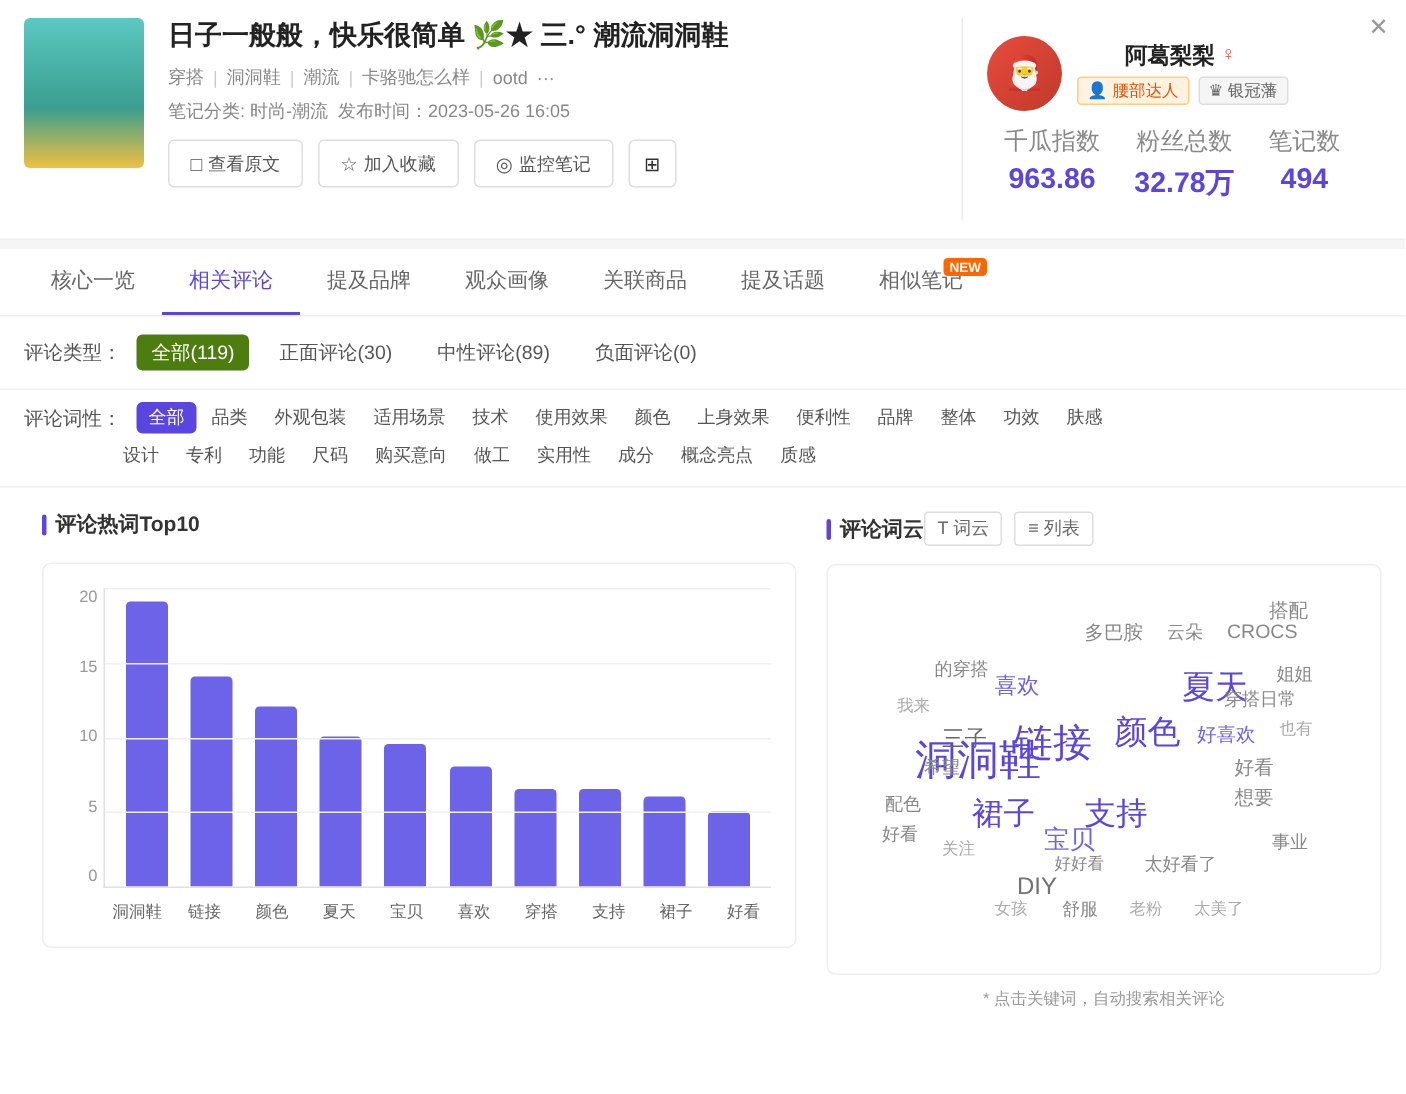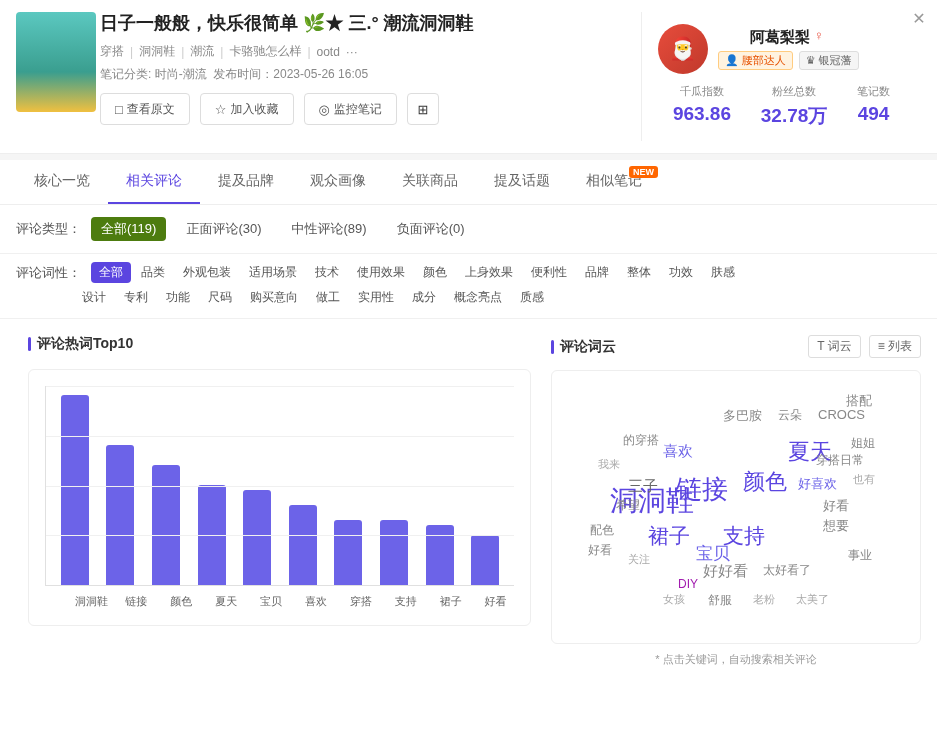--- a/index.html
+++ b/index.html
@@ -2,21 +2,21 @@
 <html><head>
   <meta charset="utf-8">
   <style>
     * { margin: 0; padding: 0; box-sizing: border-box; }
     body { width: 937px; min-height: 729px; font-family: -apple-system, "PingFang SC", "Microsoft YaHei", sans-serif; background: #fff; font-size: 13px; color: #333; overflow-x: hidden; }
 
     
     .header-area { display: flex; padding: 12px 16px; border-bottom: 1px solid #eee; position: relative; align-items: flex-start; }
     .header-thumb { width: 80px; height: 100px; background: linear-gradient(135deg, #4ecdc4, #44a08d); border-radius: 4px; flex-shrink: 0; overflow: hidden; display: flex; align-items: center; justify-content: center; }
     .thumb-inner { width: 100%; height: 100%; background: linear-gradient(180deg, #5bc8c0 0%, #3a9e8f 60%, #f0c040 100%); display: flex; align-items: flex-end; justify-content: center; }
-    .header-content { flex: 1; margin-left: 4px; }
+    .header-content { flex: 1; margin-left: 16px; }
     .header-title { font-size: 18px; font-weight: bold; color: #222; margin-bottom: 8px; line-height: 1.3; }
     .header-tags { display: flex; align-items: center; gap: 6px; margin-bottom: 6px; flex-wrap: wrap; }
     .tag-item { color: #888; font-size: 12px; cursor: pointer; }
     .tag-sep { color: #ccc; font-size: 12px; }
     .header-meta { font-size: 12px; color: #888; margin-bottom: 10px; }
     .header-actions { display: flex; gap: 10px; }
     .action-btn { display: flex; align-items: center; gap: 4px; padding: 5px 14px; border-radius: 4px; border: 1px solid #ddd; background: #fff; font-size: 12px; color: #555; cursor: pointer; }
     .action-icon { font-size: 13px; }
     .grid-btn { width: 32px; height: 32px; border: 1px solid #ddd; border-radius: 4px; display: flex; align-items: center; justify-content: center; cursor: pointer; background: #fff; }
 
@@ -26,21 +26,21 @@
     .profile-avatar { width: 50px; height: 50px; border-radius: 50%; background: linear-gradient(135deg, #e74c3c, #c0392b); display: flex; align-items: center; justify-content: center; font-size: 22px; overflow: hidden; flex-shrink: 0; }
     .profile-info { flex: 1; }
     .profile-name { font-size: 15px; font-weight: bold; color: #222; display: flex; align-items: flex-start; gap: 4px; padding-left: 32px; }
     .gender-icon { color: #e74c3c; font-size: 13px; }
     .profile-badges { display: flex; gap: 6px; margin-top: 4px; }
     .badge { font-size: 11px; padding: 1px 6px; border-radius: 3px; display: flex; align-items: center; gap: 3px; }
     .badge-orange { background: #fff3e0; color: #e65100; border: 1px solid #ffcc80; }
     .badge-silver { background: #f5f5f5; color: #666; border: 1px solid #ddd; }
     .profile-stats { display: flex; justify-content: space-around; }
     .stat-item { text-align: center; }
-    .stat-label { font-size: 11px; color: #888; margin-bottom: 4px; }
+    .stat-label { font-size: 16px; color: #888; margin-bottom: 4px; }
     .stat-value { font-size: 19px; font-weight: bold; color: #5b45e0; }
 
     
     .close-btn { position: absolute; top: 8px; right: 8px; width: 20px; height: 20px; display: flex; align-items: center; justify-content: center; cursor: pointer; color: #999; font-size: 16px; }
 
     
     .nav-bar { display: flex; align-items: center; border-bottom: 1px solid #eee; padding: 0 16px; gap: 0; position: relative; }
     .nav-tab { padding: 12px 18px; font-size: 14px; color: #666; cursor: pointer; border-bottom: 2px solid transparent; white-space: nowrap; }
     .nav-tab.active { color: #5b45e0; border-bottom: 2px solid #5b45e0; font-weight: 500; }
     .nav-tab-new { position: relative; }
@@ -63,21 +63,21 @@
     .main-content { display: flex; padding: 16px; gap: 20px; margin-left: 12px; }
 
     
     .chart-section { flex: 1; min-width: 0; }
     .section-title { font-size: 14px; font-weight: bold; color: #333; margin-bottom: 16px; display: flex; align-items: center; gap: 6px; }
     .section-title::before { content: ''; display: inline-block; width: 3px; height: 14px; background: #5b45e0; border-radius: 2px; }
     .chart-container { border: 1px solid #eee; border-radius: 6px; padding: 16px; }
 
     
     .wordcloud-section { width: 370px; flex-shrink: 0; }
-    .wordcloud-header { display: flex; align-items: center; justify-content: space-between; margin-bottom: 12px; }
+    .wordcloud-header { display: flex; align-items: center; justify-content: flex-start; margin-bottom: 12px; }
     .wordcloud-toggle { display: flex; gap: 8px; align-items: center; font-size: 12px; color: #888; }
     .wc-toggle-btn { padding: 2px 8px; border-radius: 3px; cursor: pointer; font-size: 12px; border: 1px solid #ddd; background: #fff; color: #666; display: flex; align-items: center; gap: 3px; }
     .wordcloud-container { border: 1px solid #eee; border-radius: 6px; padding: 16px; min-height: 260px; position: relative; }
     .word-cloud { position: relative; width: 100%; height: 240px; }
     .word { position: absolute; cursor: pointer; font-weight: 500; transition: opacity 0.2s; }
     .wc-hint { font-size: 11px; color: #999; text-align: center; margin-top: 8px; }
   </style>
 </head>
 <body>
 
@@ -215,20 +215,27 @@
     </div>
   </div>
 
 <div class="main-content">
 
   <div class="chart-section">
     <div class="section-title">评论热词Top10</div>
     <div class="chart-container">
       <div style="display:flex; gap:4px;">
 
+        <div style="display:flex; flex-direction:column; justify-content:space-between; height:200px; align-items:flex-end; padding-bottom:2px; min-width:20px;">
+          <span style="font-size:11px;color:#999;">20</span>
+          <span style="font-size:11px;color:#999;">15</span>
+          <span style="font-size:11px;color:#999;">10</span>
+          <span style="font-size:11px;color:#999;">5</span>
+          <span style="font-size:11px;color:#999;">0</span>
+        </div>
 
         <div style="flex:1; border-left:1px solid #e0e0e0; border-bottom:1px solid #e0e0e0; height:200px; position:relative; overflow:hidden;">
 
           <div style="position:absolute;left:0;right:0;top:0;height:1px;background:#f0f0f0;"></div>
           <div style="position:absolute;left:0;right:0;top:25%;height:1px;background:#f0f0f0;"></div>
           <div style="position:absolute;left:0;right:0;top:50%;height:1px;background:#f0f0f0;"></div>
           <div style="position:absolute;left:0;right:0;top:75%;height:1px;background:#f0f0f0;"></div>
 
           <div id="bars-container" style="display:flex; align-items:flex-end; height:100%; padding: 0 10px; gap:8px;">
               <div style="display: flex; flex-direction: column; align-items: center; flex: 1 1 0%;">
@@ -304,22 +311,22 @@
           <span class="word" style="font-size: 12px; color: rgb(136, 136, 136); left: 210px; top: 20px;">云朵</span>
           <span class="word" style="font-size: 13px; color: rgb(136, 136, 136); left: 250px; top: 20px;">CROCS</span>
           <span class="word" style="font-size: 13px; color: rgb(136, 136, 136); left: 278px; top: 5px;">搭配</span>
           <span class="word" style="font-size: 11px; color: rgb(170, 170, 170); left: 30px; top: 70px;">我来</span>
           <span class="word" style="font-size: 12px; color: rgb(136, 136, 136); left: 55px; top: 45px;">的穿搭</span>
           <span class="word" style="font-size: 12px; color: rgb(136, 136, 136); left: 48px; top: 110px;">希望</span>
           <span class="word" style="font-size: 15px; color: rgb(102, 102, 102); left: 60px; top: 90px;">三子</span>
           <span class="word" style="font-size: 11px; color: rgb(170, 170, 170); left: 285px; top: 85px;">也有</span>
           <span class="word" style="font-size: 13px; color: rgb(136, 136, 136); left: 255px; top: 110px;">好看</span>
           <span class="word" style="font-size: 12px; color: rgb(136, 136, 136); left: 195px; top: 175px;">太好看了</span>
-          <span class="word" style="font-size: 15px; color: rgb(136, 136, 136); left: 135px; top: 175px;">好好看</span>
-          <span class="word" style="font-size: 12px; color: #a21caf; left: 110px; top: 190px;">DIY</span>
+          <span class="word" style="font-size: 11px; color: rgb(136, 136, 136); left: 135px; top: 175px;">好好看</span>
+          <span class="word" style="font-size: 16px; color: #737373; left: 110px; top: 190px;">DIY</span>
           <span class="word" style="font-size: 11px; color: rgb(170, 170, 170); left: 60px; top: 165px;">关注</span>
           <span class="word" style="font-size: 12px; color: rgb(136, 136, 136); left: 20px; top: 155px;">好看</span>
           <span class="word" style="font-size: 12px; color: rgb(136, 136, 136); left: 22px; top: 135px;">配色</span>
           <span class="word" style="font-size: 12px; color: rgb(136, 136, 136); left: 283px; top: 48px;">姐姐</span>
           <span class="word" style="font-size: 13px; color: rgb(136, 136, 136); left: 255px; top: 130px;">想要</span>
           <span class="word" style="font-size: 12px; color: rgb(136, 136, 136); left: 280px; top: 160px;">事业</span>
           <span class="word" style="font-size: 11px; color: rgb(170, 170, 170); left: 95px; top: 205px;">女孩</span>
           <span class="word" style="font-size: 12px; color: rgb(136, 136, 136); left: 140px; top: 205px;">舒服</span>
           <span class="word" style="font-size: 11px; color: rgb(170, 170, 170); left: 185px; top: 205px;">老粉</span>
           <span class="word" style="font-size: 11px; color: rgb(170, 170, 170); left: 228px; top: 205px;">太美了</span>

